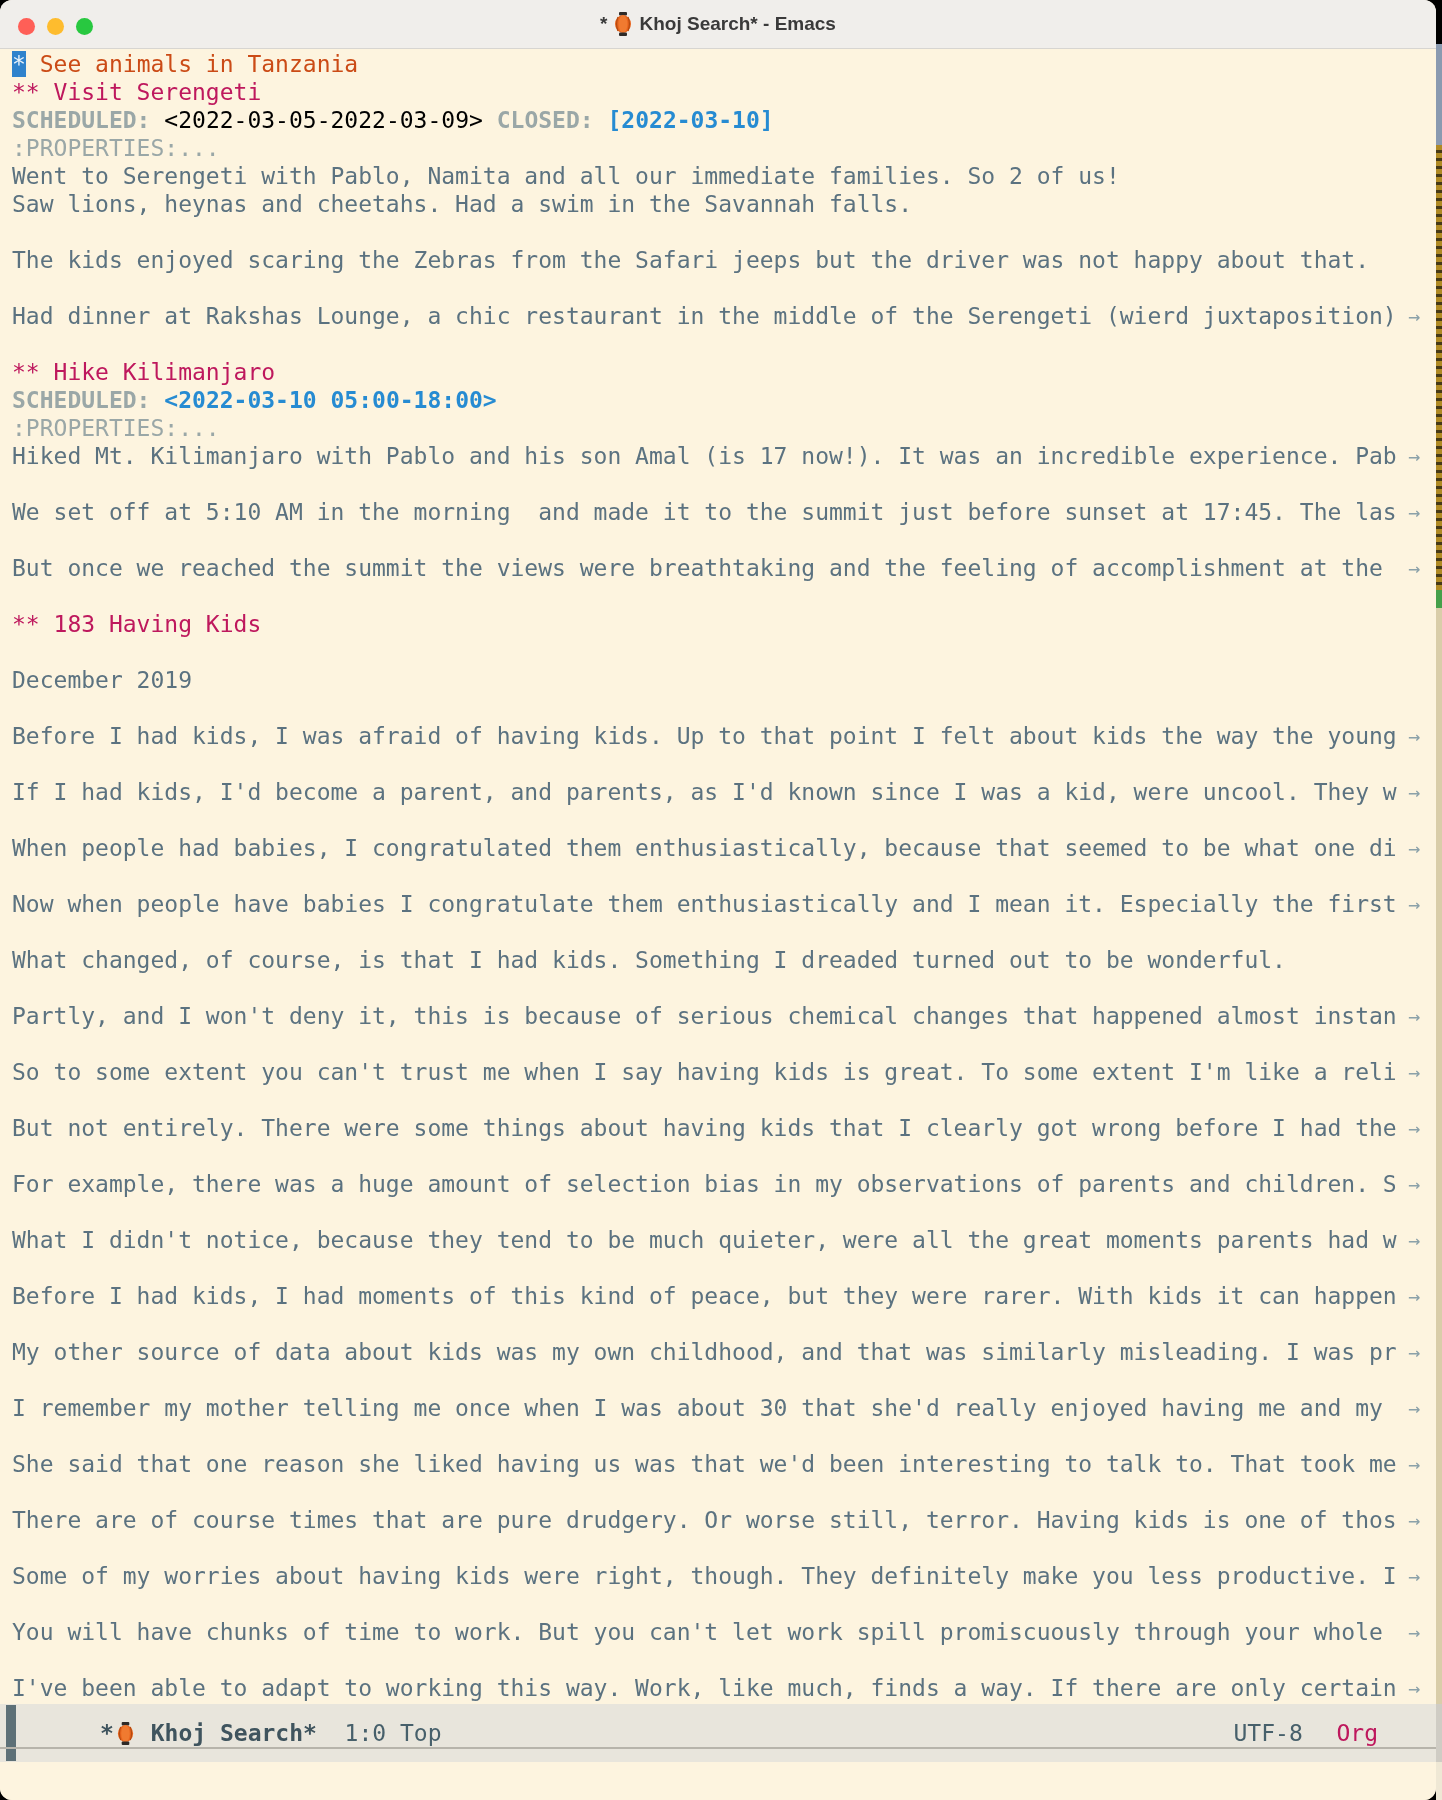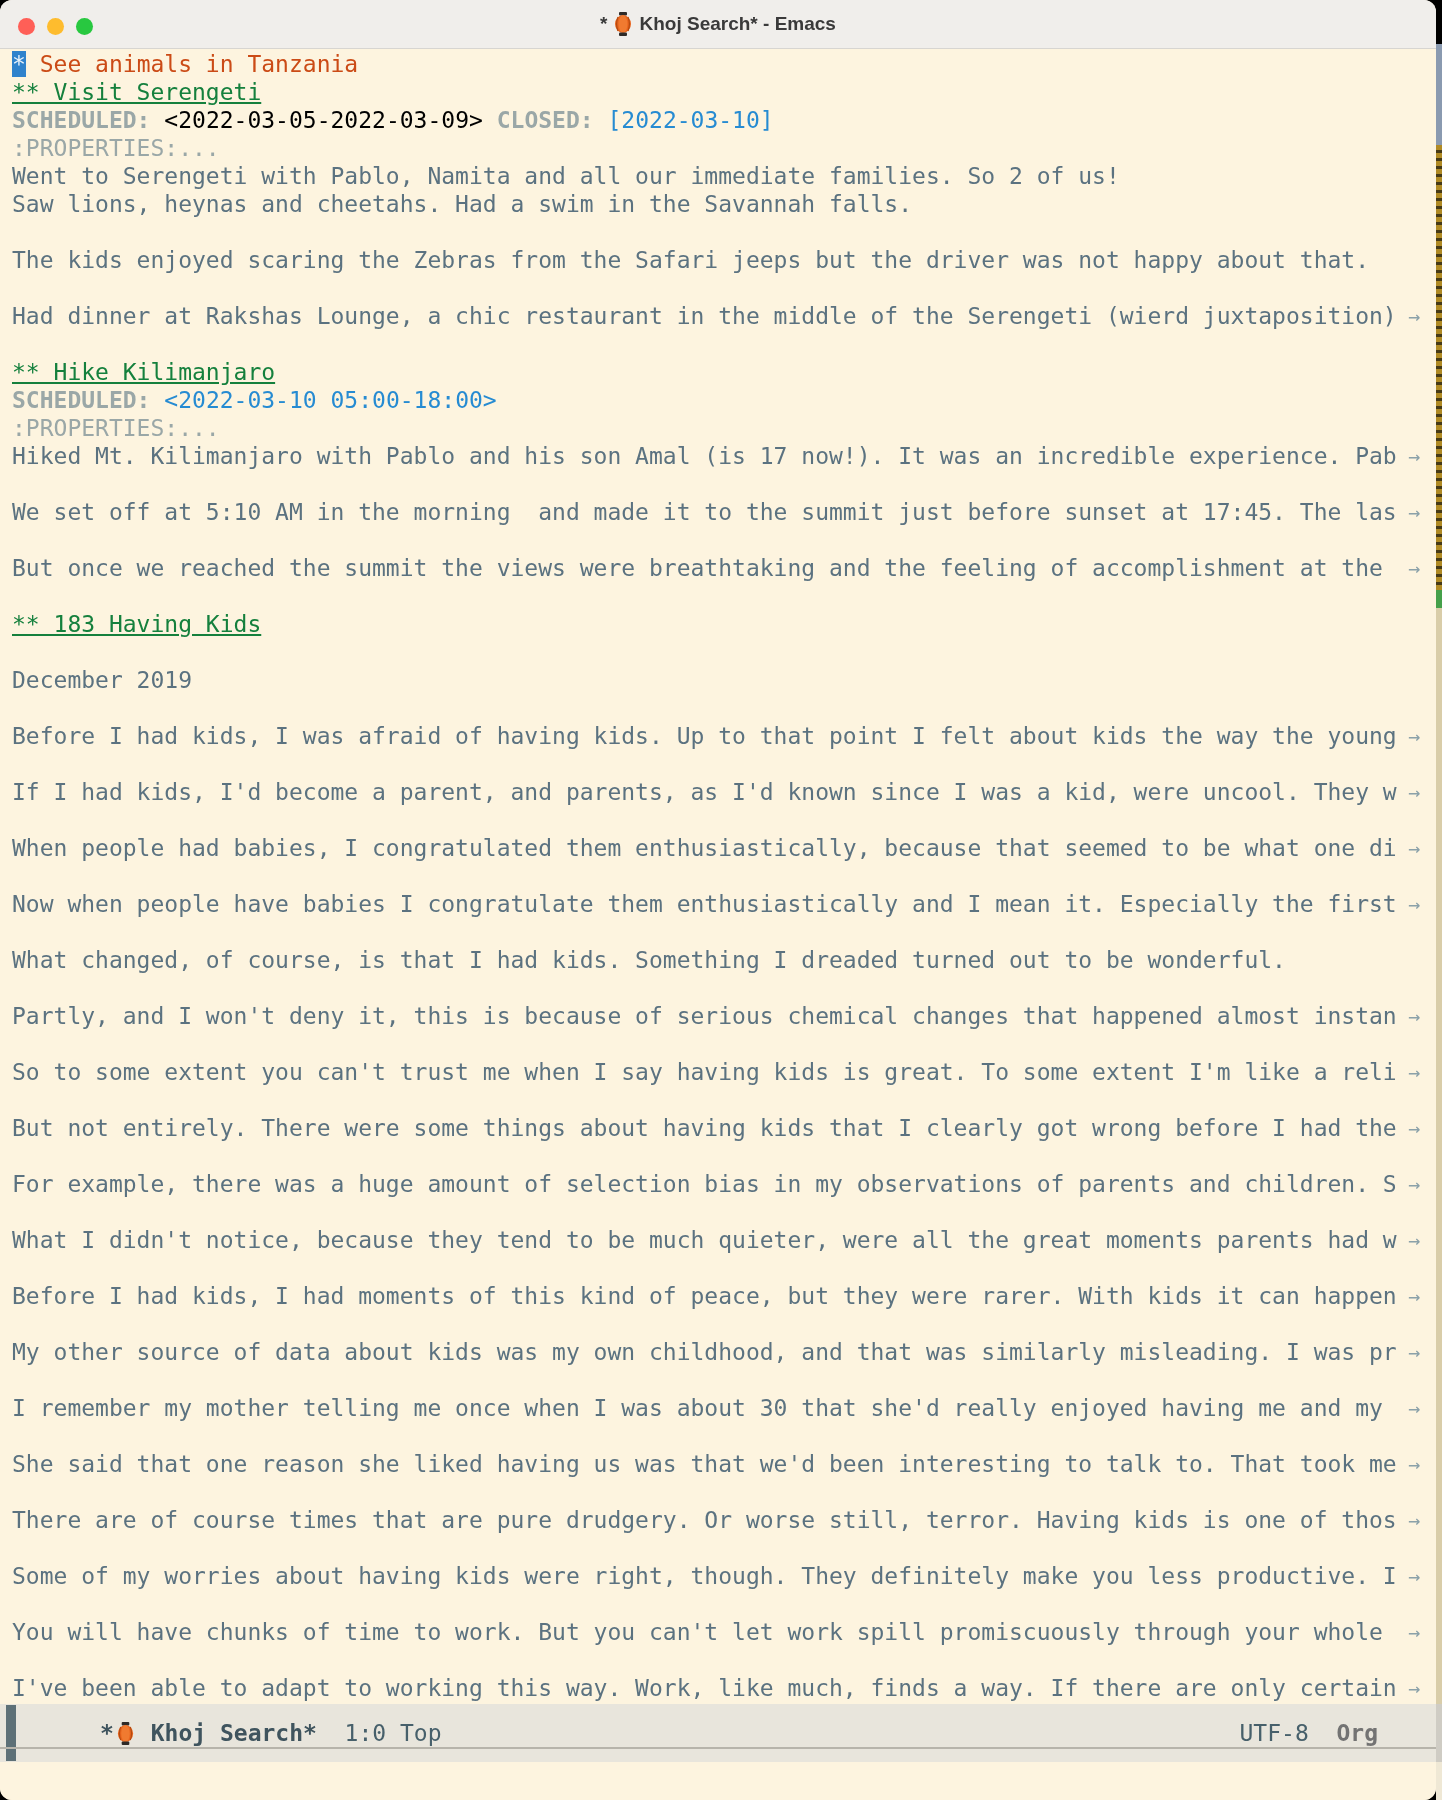--- a/index.html
+++ b/index.html
@@ -13,35 +13,35 @@
   .dot.yellow{background:#febc2e;}
   .dot.green{background:#28c840;}
   .title{display:flex;align-items:center;gap:4px;font-family:"Liberation Sans",sans-serif;font-weight:bold;font-size:19px;color:#3a3a3a;}
   .lantern{display:inline-block;vertical-align:middle;margin:0 2px;}
   
   .buffer{position:absolute;left:0;top:50px;width:1436px;height:1654px;padding:0;}
   .line{position:relative;height:28px;line-height:28px;font-size:23px;padding-left:12px;white-space:pre;color:#5b7280;}
   .wrap{position:absolute;right:16px;top:0;color:#8ba1a9;font-size:20px;line-height:28px;}
   .s-h1{color:#cb4b16;}
   .s-cursor{background:#2f82cc;color:#eaf3fb;}
-  .s-h2{color:#15803d;text-decoration:underline;}
+  .s-h2{color:#be185d;}
   .s-kw{color:#9aa7a7;font-weight:bold;}
   .s-drawer{color:#9aa7a7;}
   .s-dark{color:#000000;font-weight:normal;}
-  .s-blue{color:#268bd2;font-weight:normal;}
+  .s-blue{color:#268bd2;font-weight:bold;}
   .s-body{color:#5b7280;}
   
   .modeline{position:absolute;left:0;top:1704px;width:1436px;height:58px;background:#e8e5dc;display:flex;align-items:center;font-size:23px;color:#47606b;}
   .modeline::after{content:"";position:absolute;left:0;right:0;bottom:13px;height:2px;background:#b7b4ab;}
   .ml-bar{position:absolute;left:6px;top:1px;width:10px;height:56px;background:#5d7077;}
   .ml-left{display:flex;align-items:center;padding-left:100px;white-space:pre;}
   .ml-name{font-weight:bold;color:#3f545e;display:flex;align-items:center;}
   .ml-pos{white-space:pre;}
   .ml-right{margin-left:auto;padding-right:58px;white-space:pre;}
-  .ml-mode{font-weight:bold;color:#737373;}
+  .ml-mode{font-weight:normal;color:#be185d;margin-left:6px;}
   
   .minibuffer{position:absolute;left:0;top:1762px;width:1436px;height:38px;background:#fdf4df;font-size:23px;line-height:34px;padding-left:20px;white-space:pre;}
   
   .sliver{position:absolute;left:1436px;top:44px;width:6px;height:1756px;}
   .sl-seg{position:absolute;left:0;width:6px;}
 </style>
 </head>
 <body>
 
 <div class="stage">

